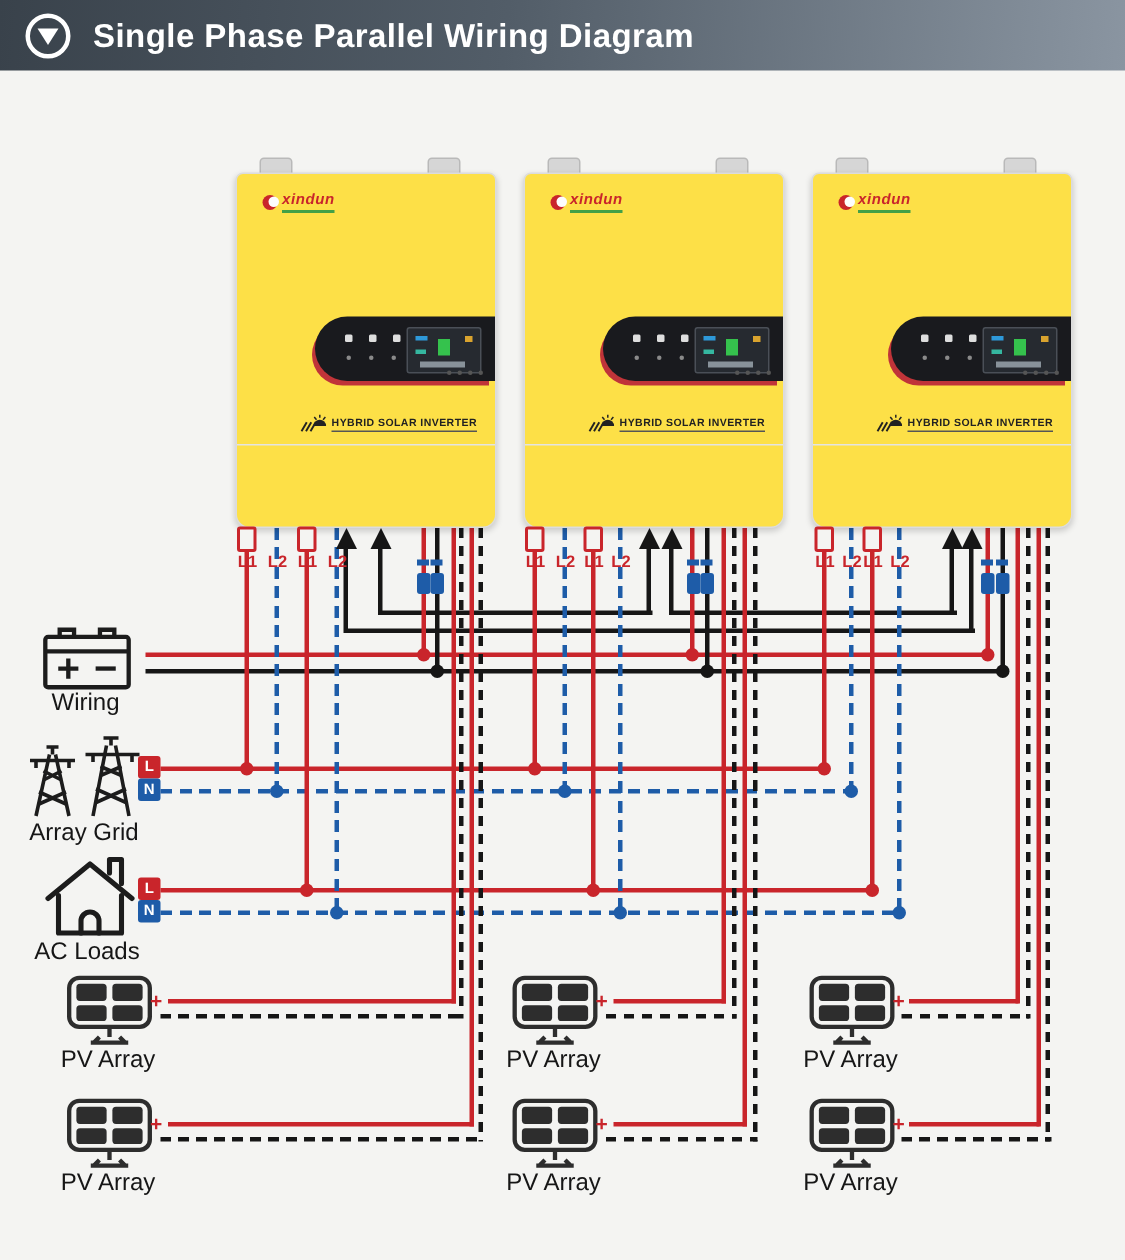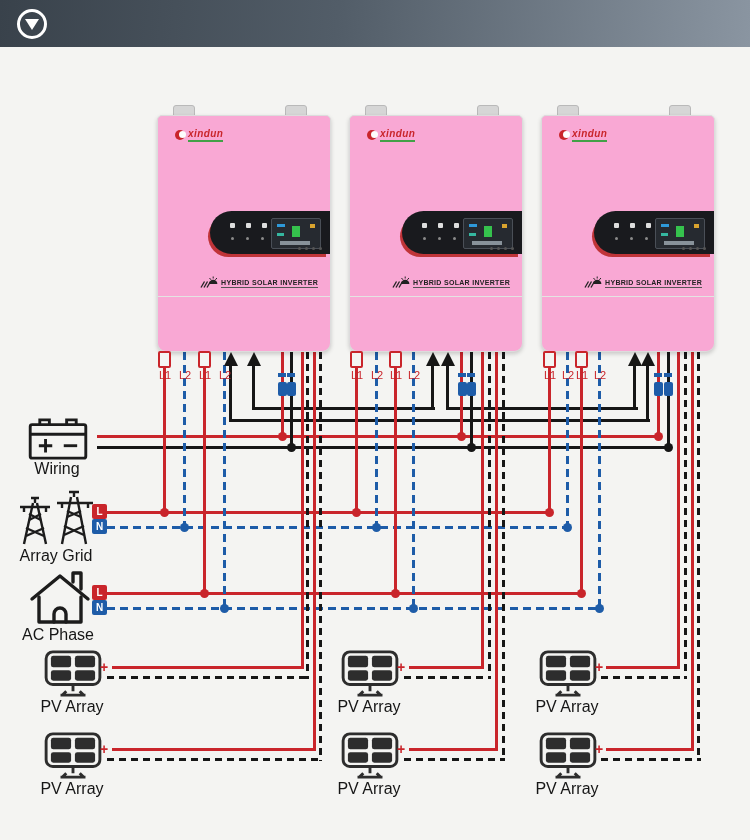--- a/index.html
+++ b/index.html
@@ -33,36 +33,36 @@
   .arr{position:absolute;width:0;height:0;border-left:7px solid transparent;
        border-right:7px solid transparent;border-bottom:14px solid #161616;z-index:2;}
 
   .fdash{position:absolute;width:8px;height:4px;background:#1e5ca8;z-index:4;}
   .fbody{position:absolute;width:9px;height:14px;background:#1e5ca8;border-radius:2px;z-index:4;}
 
   .plug{position:absolute;width:9px;height:13px;border:2.5px solid #c9252b;background:#f4f4f2;
         border-radius:2px;z-index:4;}
 
   .tl{position:absolute;width:18px;text-align:center;color:#c9252b;
-      font-size:11px;font-weight:normal;z-index:6;}
+      font-size:11px;font-weight:bold;z-index:6;}
 
   .badge{position:absolute;width:15px;height:15px;border-radius:2px;color:#fff;
       font-size:10px;font-weight:bold;line-height:15px;text-align:center;z-index:6;}
   .bL{background:#c9252b;} .bN{background:#1e5ca8;}
 
   .plus{position:absolute;color:#c9252b;font-size:14px;font-weight:bold;z-index:6;}
 
   .lbl{position:absolute;color:#161616;font-size:16px;text-align:center;z-index:6;}
   .icon{position:absolute;z-index:3;}
 
   
   .inv{position:absolute;top:105px;width:174px;height:247px;z-index:3;}
   .tab{position:absolute;top:0;width:22px;height:14px;background:#d6d6d6;
        border:1px solid #b9b9b9;border-radius:3px 3px 0 0;box-sizing:border-box;}
-  .invbody{position:absolute;left:0;top:10px;width:174px;height:237px;background:#f9a8d4;
+  .invbody{position:absolute;left:0;top:10px;width:174px;height:237px;background:#fde047;
        border:1px solid #dcdcdc;border-radius:5px 5px 9px 9px;
        box-shadow:0 2px 4px rgba(0,0,0,.18);box-sizing:border-box;}
   .brand{position:absolute;left:17px;top:12px;display:flex;align-items:center;gap:3px;}
   .bmark{width:10px;height:10px;border-radius:50%;background:#c9252b;position:relative;}
   .bmark::after{content:"";position:absolute;left:3.5px;top:1px;width:7px;height:7px;
        border-radius:50%;background:#fdfdfd;}
   .bname{color:#c9252b;font-size:10px;font-weight:bold;font-style:italic;letter-spacing:.4px;
        border-bottom:2px solid #43a047;padding-bottom:1px;}
   .panel{position:absolute;right:0;top:95px;width:120px;height:43px;background:#191a1e;
        border-radius:22px 0 0 22px;box-shadow:-3px 4px 0 -1px #c03439;}
@@ -87,20 +87,21 @@
 </style>
 </head>
 <body>
 
 <div id="stage">
 
   <div class="hdr">
     <div class="hdr-icon">
         <b></b>
       </div>
+    <div class="hdr-title">Single Phase Parallel Wiring Diagram</div>
   </div>
 
   <div class="w hk" style="left:253px;top:407px;width:182px"></div>
   <div class="w hk" style="left:448px;top:407px;width:190px"></div>
   <div class="w hk" style="left:230px;top:419px;width:420px"></div>
   <div class="w hr" style="left:97px;top:435px;width:565px"></div>
   <div class="w hk" style="left:97px;top:446px;width:574px"></div>
   <div class="w hr" style="left:107px;top:511px;width:445px"></div>
   <div class="w hbd" style="left:107px;top:526px;width:463px"></div>
   <div class="w hr" style="left:107px;top:592px;width:477px"></div>
@@ -259,21 +260,21 @@
   <div class="icon" style="left:26px;top:569px">
     <svg width="68" height="56" viewBox="0 0 68 56">
       <g fill="none" stroke="#1c1c1c" stroke-width="3.4" stroke-linecap="round" stroke-linejoin="round">
         <path d="M6 30 L34 7 L62 30"></path>
         <path d="M47 13 v-9 h8 v16"></path>
         <path d="M13 28 v25 h42 v-25"></path>
         <path d="M28 53 v-8 a6 6 0 0 1 12 0 v8"></path>
       </g>
     </svg>
   </div>
-  <div class="lbl" style="left:8px;top:626px;width:100px">AC Phase</div>
+  <div class="lbl" style="left:8px;top:626px;width:100px">AC Loads</div>
 
   <div class="icon" style="left:42px;top:650px">
     <svg width="62" height="48" viewBox="0 0 62 50">
         <rect x="3" y="2" width="56" height="34" rx="7" fill="none" stroke="#2d2d2d" stroke-width="3"></rect>
         <g fill="#2d2d2d">
           <rect x="8" y="6" width="21" height="12" rx="2.5"></rect>
           <rect x="33" y="6" width="21" height="12" rx="2.5"></rect>
           <rect x="8" y="21" width="21" height="11" rx="2.5"></rect>
           <rect x="33" y="21" width="21" height="11" rx="2.5"></rect>
         </g>

